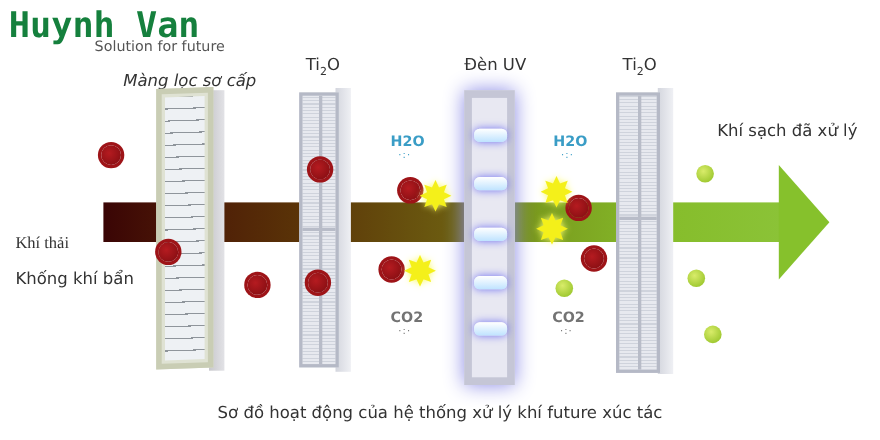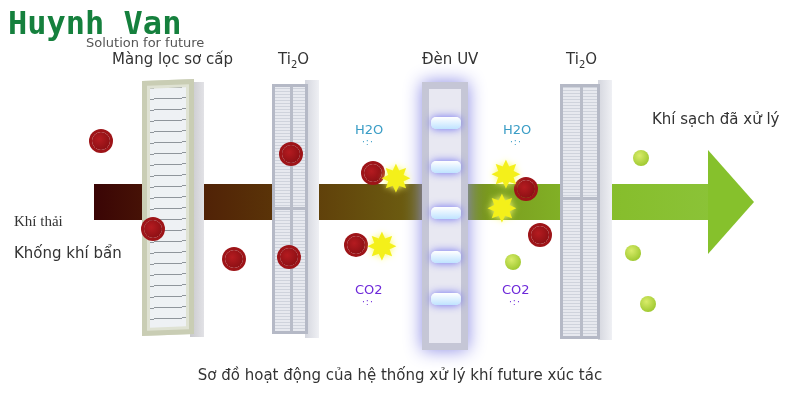--- a/index.html
+++ b/index.html
@@ -22,35 +22,35 @@
   .f2{left:272px;top:84px;width:36px;height:250px;border:3px solid #b5b9c6;}
   .f2 .mid{position:absolute;left:15px;top:0;width:3px;height:100%;background:#b8bcc8;}
   .f2 .hmid{position:absolute;left:0;top:120px;width:100%;height:3px;background:#b8bcc8;}
   .f2side{left:305px;top:80px;width:14px;height:258px;background:linear-gradient(90deg,#d4d6de,#eff0f4);}
   .uvframe{left:422px;top:82px;width:46px;height:268px;border:7px solid #c5c6d6;background:#e8e8f2;box-shadow:0 0 18px #8a8ae6;}
   .tube{position:absolute;left:2px;width:30px;height:12px;border-radius:5px;background:linear-gradient(180deg,#ffffff,#bfe3ff);box-shadow:0 0 8px #6e6ef0;}
   .f3{left:560px;top:84px;width:40px;height:255px;border:3px solid #b5b9c6;}
   .f3side{left:598px;top:80px;width:14px;height:260px;background:linear-gradient(90deg,#d4d6de,#eff0f4);}
   .virus{width:18px;height:18px;border-radius:50%;background:radial-gradient(circle at 40% 40%,#b51b20,#7e0c10);box-shadow:0 0 0 3px #9e1418;}
   .clean{width:16px;height:16px;border-radius:50%;background:radial-gradient(circle at 40% 35%,#d9ec6a,#8cbd1e);}
-  .mol{font-weight:normal;font-size:13px;text-align:right;}
+  .mol{font-weight:bold;font-size:13px;text-align:right;}
   .h2o{color:#3a9dc6;}
-  .co2{color:#6d28d9;}
+  .co2{color:#737373;}
   .dots{font-size:9px;letter-spacing:1px;line-height:5px;text-align:center;}
   .star{font-size:38px;color:#f4f01a;line-height:38px;text-shadow:0 0 6px #fbfb6c;}
 </style>
 </head>
 <body>
 
 <div class="abs logo">
   <div class="logo-title">Huynh Van</div>
   <div class="logo-sub">Solution for future</div>
 </div>
 
-<div class="abs label" style="left:112px;top:50px;">Màng lọc sơ cấp</div>
+<div class="abs label" style="left:112px;top:64px;font-style:italic;">Màng lọc sơ cấp</div>
 <div class="abs label" style="left:278px;top:50px;"><span>Ti</span><span class="sub">2</span><span>O</span></div>
 <div class="abs label" style="left:422px;top:50px;">Đèn UV</div>
 <div class="abs label" style="left:566px;top:50px;"><span>Ti</span><span class="sub">2</span><span>O</span></div>
 <div class="abs label" style="left:652px;top:110px;">Khí sạch đã xử lý</div>
 <div class="abs label" style="left:14px;top:213px;font-family:Liberation Serif, serif;">Khí thải</div>
 <div class="abs label" style="left:14px;top:244px;">Khống khí bẩn</div>
 
 <div class="abs band"></div>
 <div class="abs arrowhead"></div>
 

